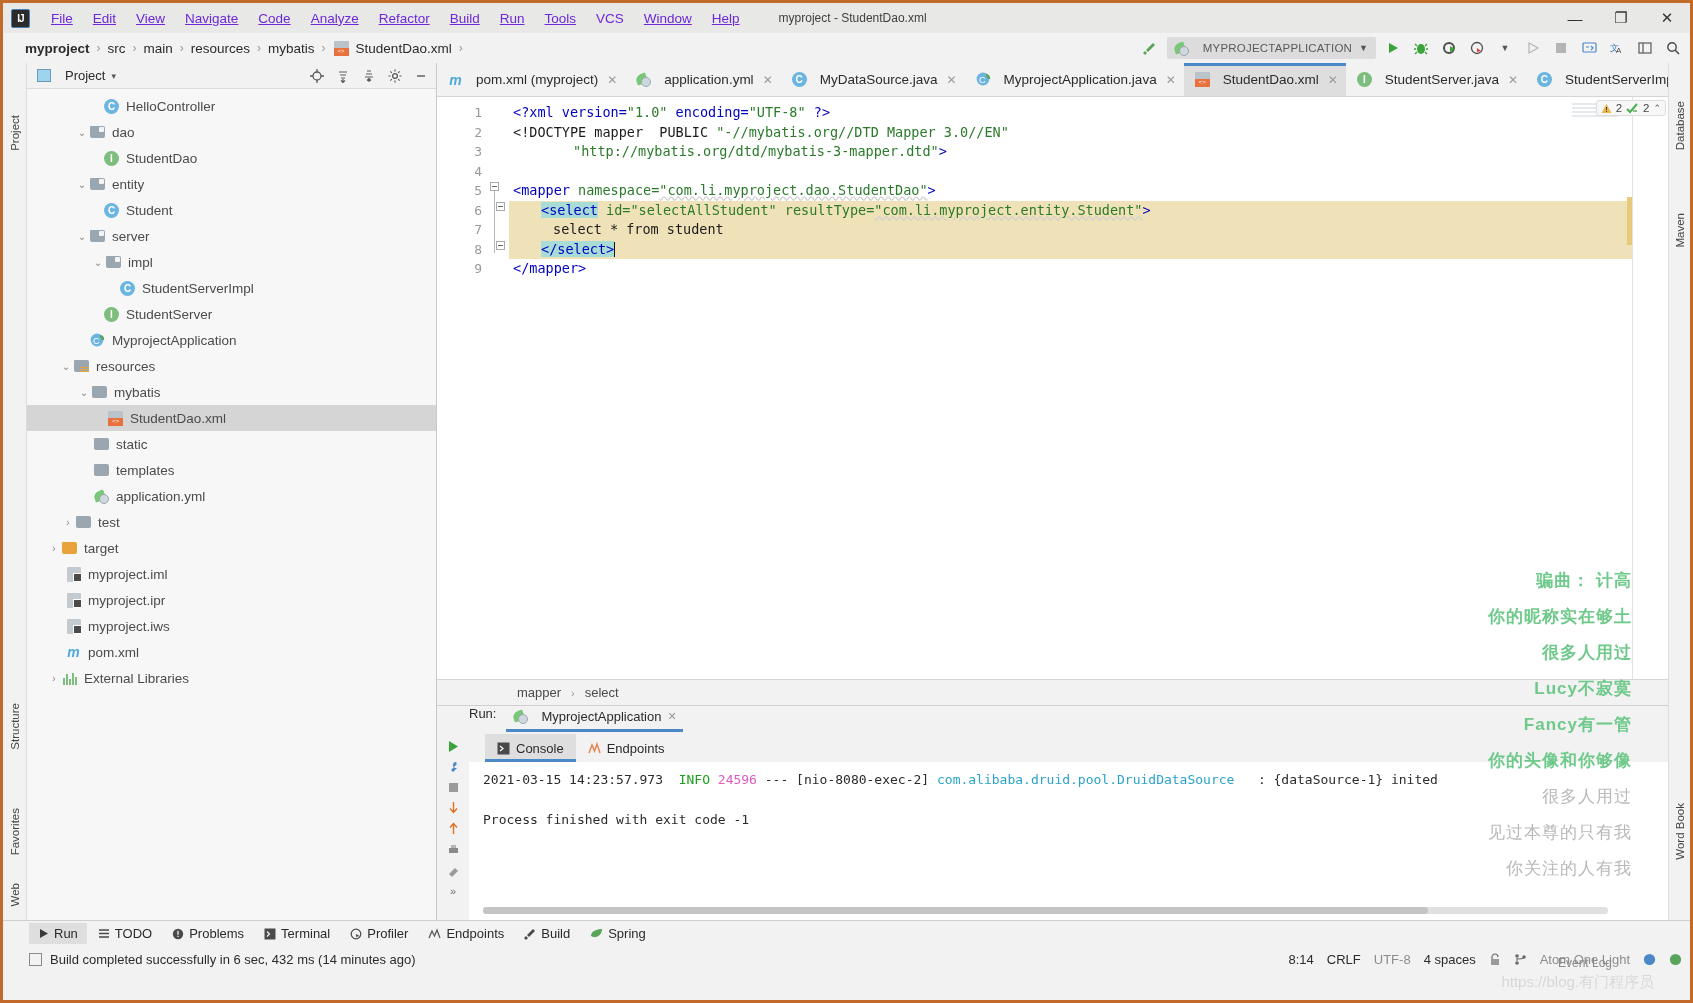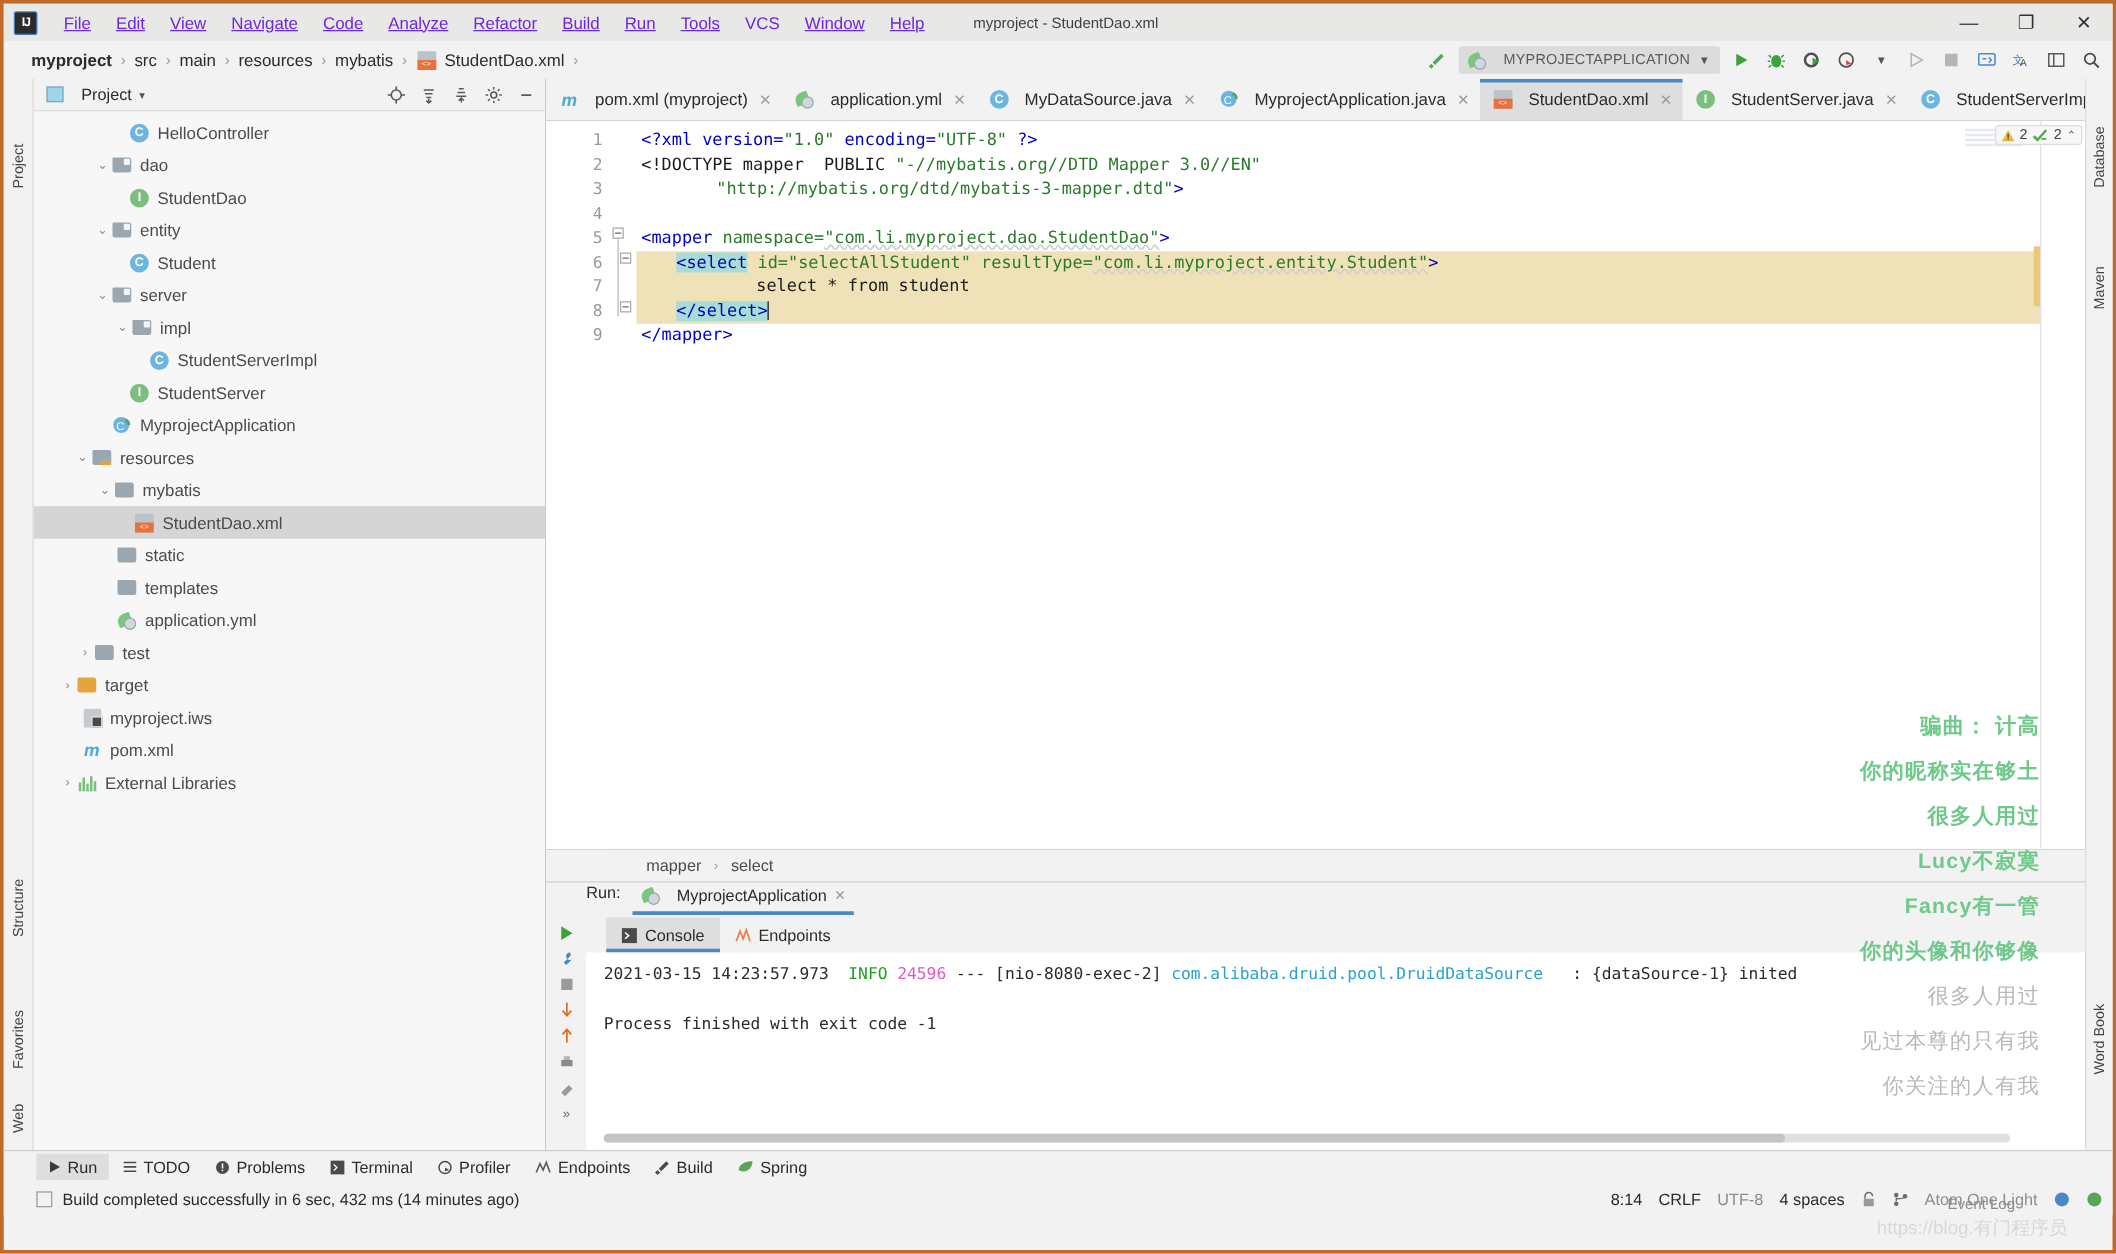--- a/index.html
+++ b/index.html
@@ -503,20 +503,32 @@
           <span class="arrow">›</span>
           <span class="ico">
               <span class="fold orange"></span>
             </span>
           <span>target</span>
         </div>
         <div class="node" style="padding-left:38px">
           <span class="ico">
               <span class="imlico"></span>
             </span>
+          <span>myproject.iml</span>
+        </div>
+        <div class="node" style="padding-left:38px">
+          <span class="ico">
+              <span class="imlico"></span>
+            </span>
+          <span>myproject.ipr</span>
+        </div>
+        <div class="node" style="padding-left:38px">
+          <span class="ico">
+              <span class="imlico"></span>
+            </span>
           <span>myproject.iws</span>
         </div>
         <div class="node" style="padding-left:38px">
           <span class="ico">
               <span class="mvn">m</span>
             </span>
           <span>pom.xml</span>
         </div>
         <div class="node" style="padding-left:20px">
           <span class="arrow">›</span>
@@ -614,21 +626,21 @@
           <span class="foldbox" style="top:144px;left:7px;"></span>
         </div>
 
         <div class="code">
           <div class="ln"><span class="t-tag">&lt;?xml version=</span><span class="t-val">"1.0"</span><span class="t-tag"> encoding=</span><span class="t-val">"UTF-8"</span><span class="t-tag"> ?&gt;</span></div>
           <div class="ln"><span class="t-txt">&lt;!DOCTYPE mapper  PUBLIC </span><span class="t-val">"-//mybatis.org//DTD Mapper 3.0//EN"</span></div>
           <div class="ln" style="padding-left:64px"><span class="t-val">"http://mybatis.org/dtd/mybatis-3-mapper.dtd"</span><span class="t-tag">&gt;</span></div>
           <div class="ln"><span></span></div>
           <div class="ln"><span class="t-tag">&lt;mapper</span><span class="t-name"> namespace=</span><span class="t-val sq">"com.li.myproject.dao.StudentDao"</span><span class="t-tag">&gt;</span></div>
           <div class="ln hl" style="padding-left:32px"><span class="t-tag t-sel">&lt;select</span><span class="t-name"> id=</span><span class="t-val">"selectAllStudent"</span><span class="t-name"> resultType=</span><span class="t-val sq">"com.li.myproject.entity.Student"</span><span class="t-tag">&gt;</span></div>
-          <div class="ln hl" style="padding-left:96px"><span class="t-txt">select * from student</span></div>
+          <div class="ln hl" style="padding-left:44px"><span class="t-txt">select * from student</span></div>
           <div class="ln hl" style="padding-left:32px"><span class="t-tag t-sel">&lt;/select&gt;</span><span class="caret"></span></div>
           <div class="ln"><span class="t-tag">&lt;/mapper&gt;</span></div>
         </div>
 
         <div class="errstripe" style="top:100px;height:24px;"></div>
         <div class="errstripe" style="top:124px;height:24px;background:#e8c97a;"></div>
         <div class="insp"></div>
 
         <div class="mini">
           <i style="width:90%"></i>

